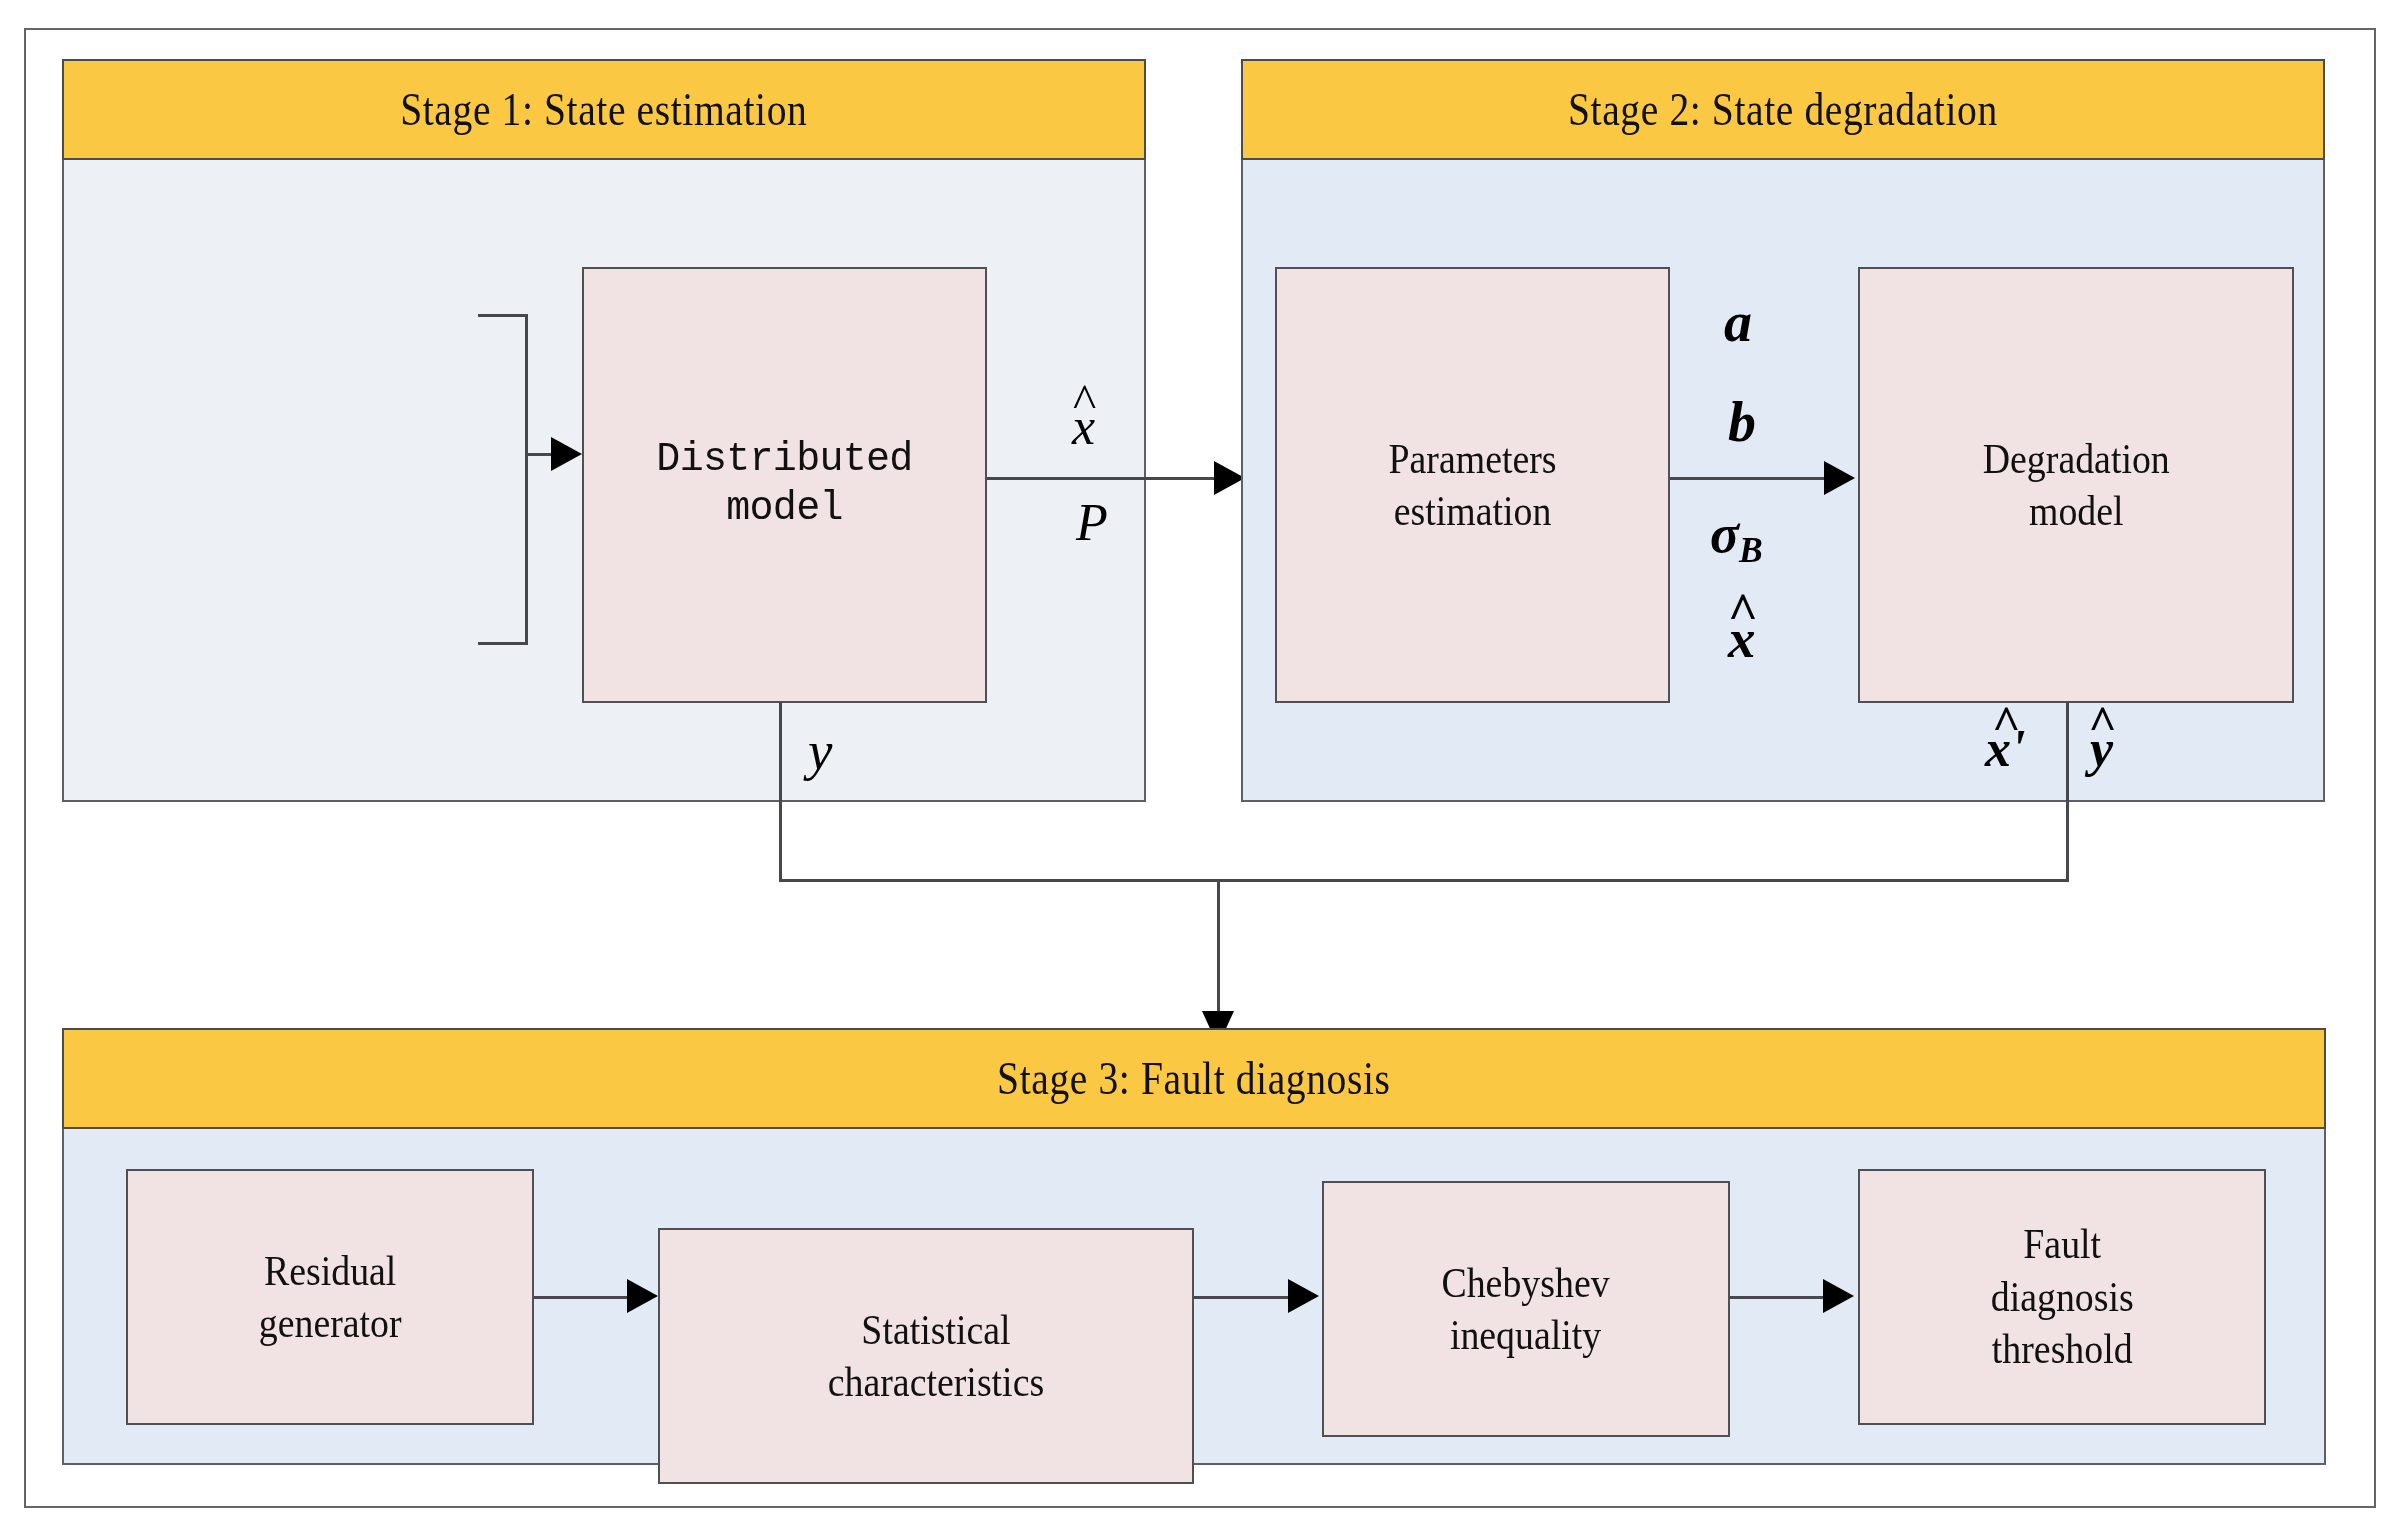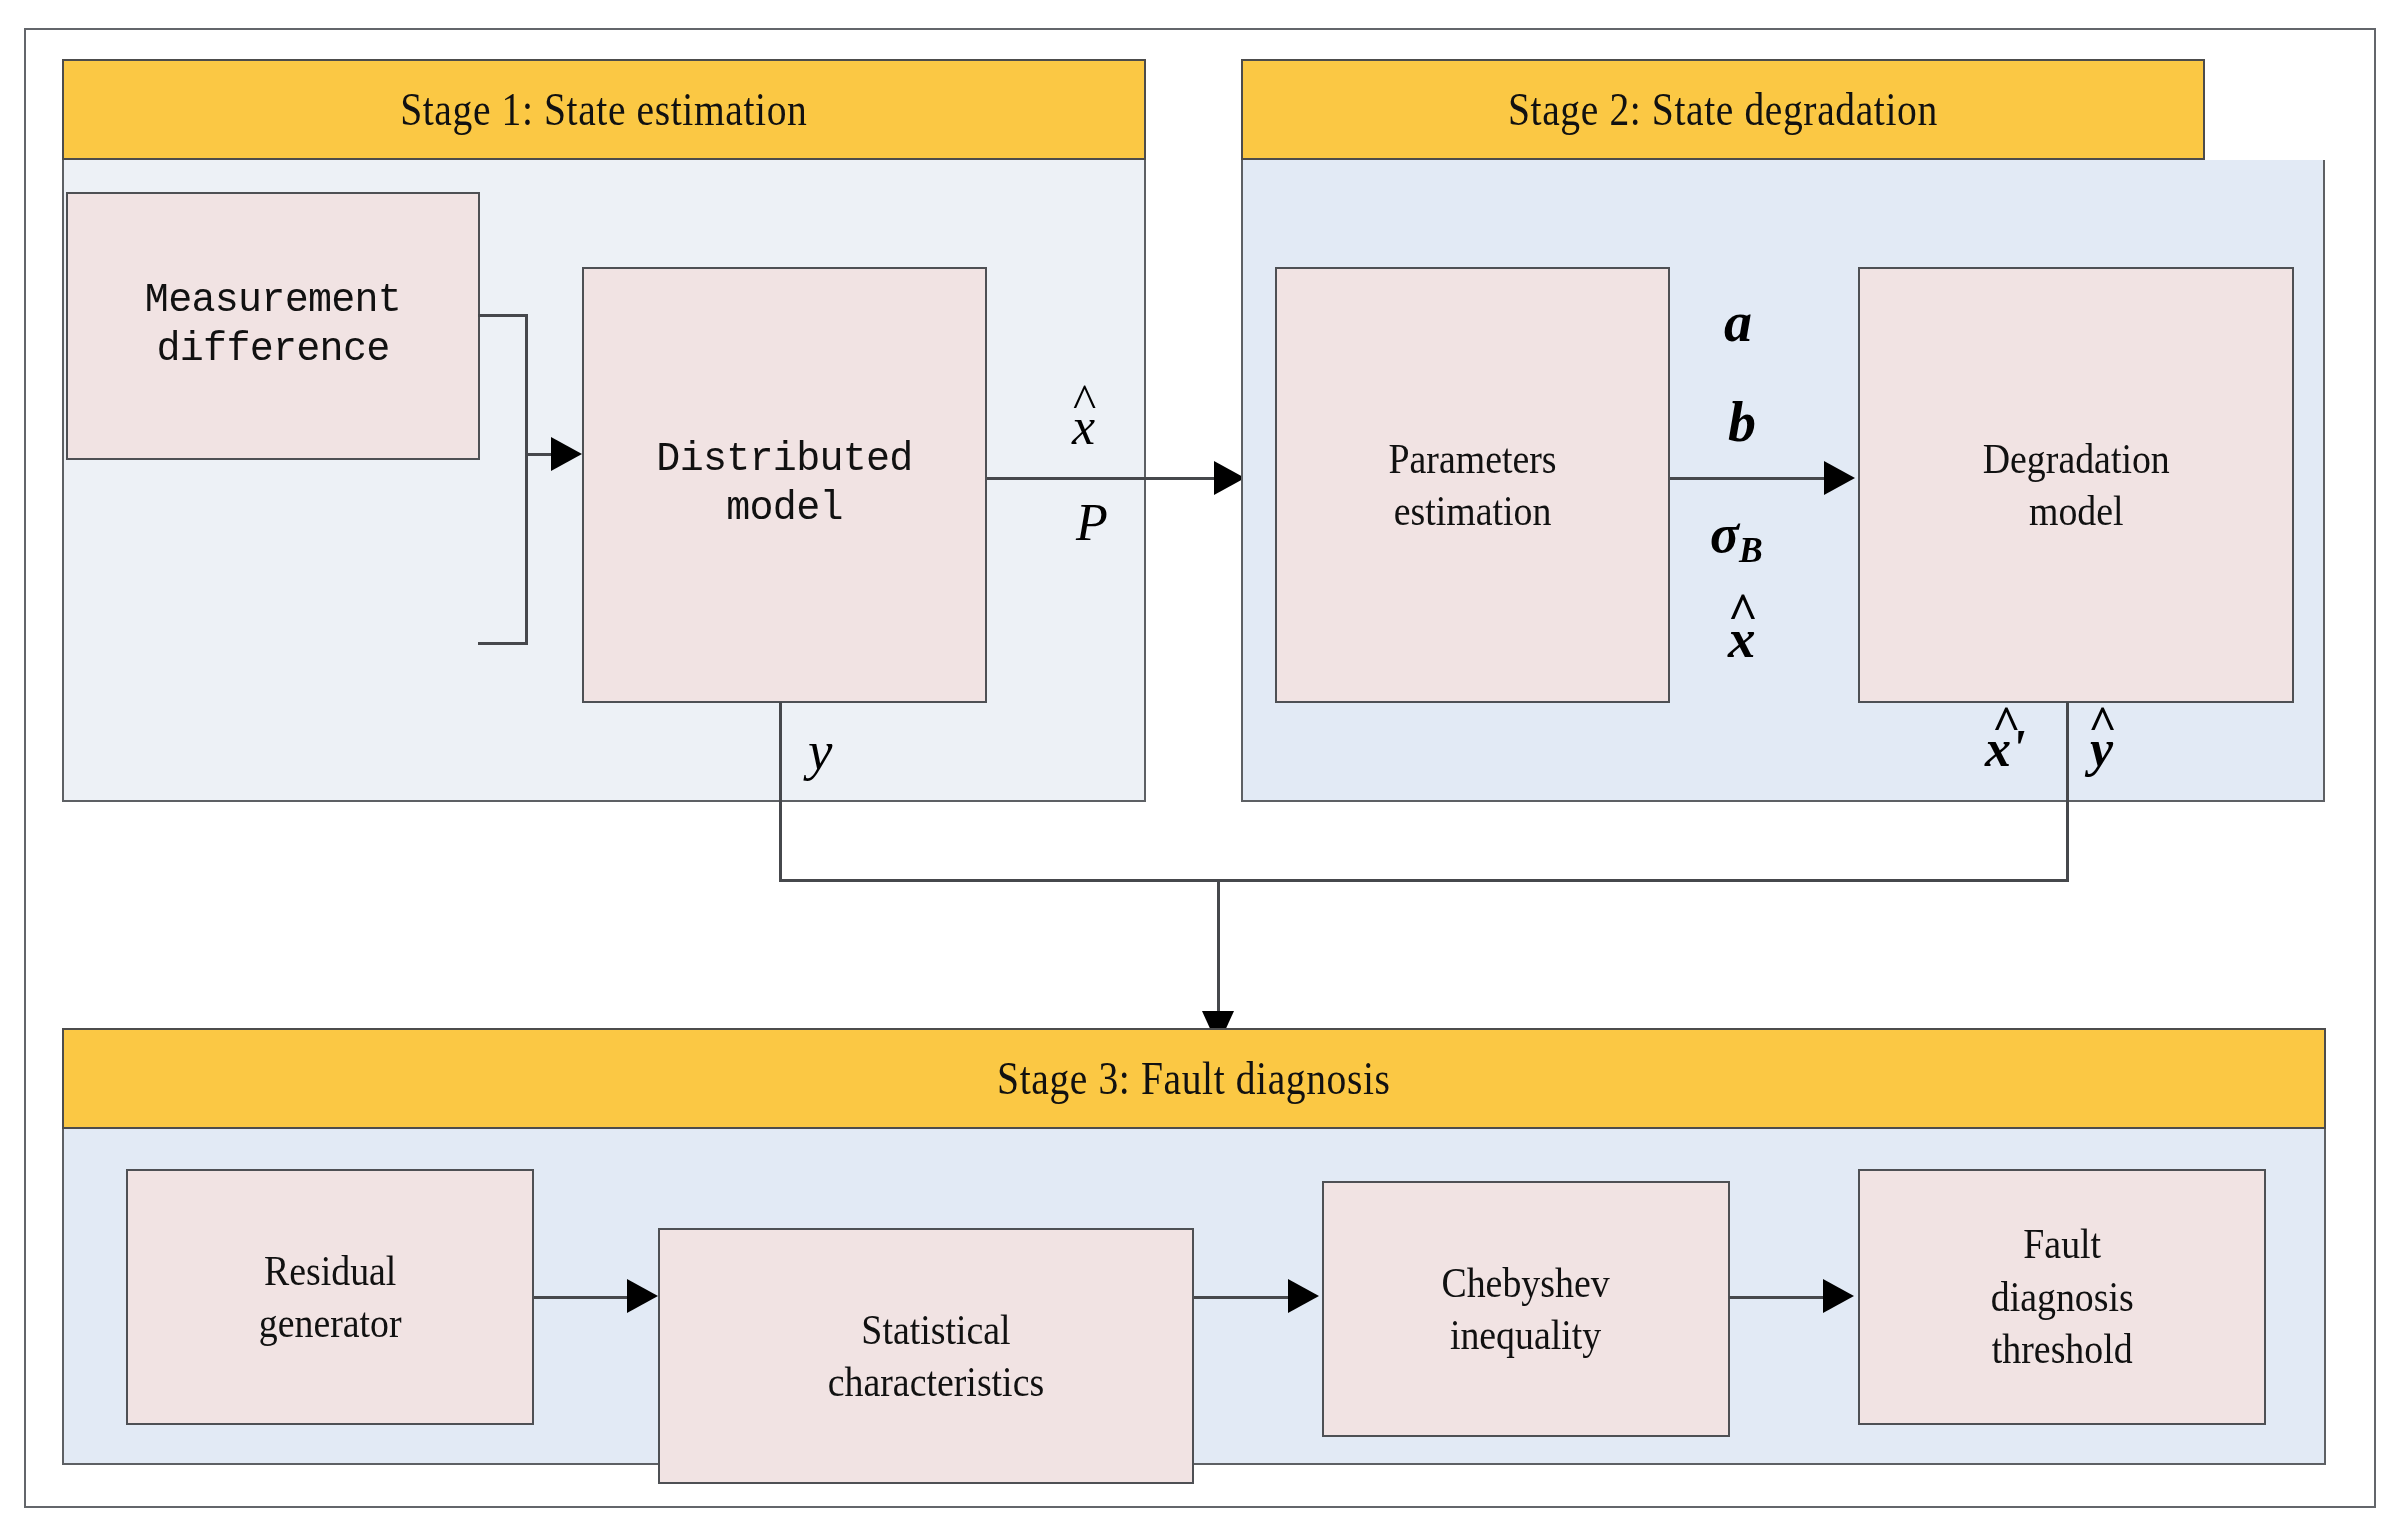--- a/index.html
+++ b/index.html
@@ -64,24 +64,20 @@
 
 <div id="stage">
 
   <div class="outer-frame"></div>
 
   <div class="stage-head" style="left:62px;top:59px;width:1084px;height:101px;">
     <span>Stage 1: State estimation</span>
   </div>
   <div class="stage-body" style="left:62px;top:160px;width:1084px;height:642px;background:#edf1f6;"></div>
 
-  <div class="node" style="left:66px;top:192px;width:414px;height:268px;">
-    <span>Measurement
-difference</span>
-  </div>
 
 
   <div class="node" style="left:582px;top:267px;width:405px;height:436px;">
     <span>Distributed
 model</span>
   </div>
 
   <div class="ln h" style="left:478px;top:314px;width:50px;"></div>
   <div class="ln h" style="left:478px;top:642px;width:50px;"></div>
   <div class="ln v" style="left:525px;top:314px;height:331px;"></div>
@@ -96,21 +92,21 @@
   </div>
 
   <div class="mlabel" style="left:1076px;top:497px;font-size:52px;">
     <span>P</span>
   </div>
 
   <div class="mlabel" style="left:808px;top:723px;font-size:55px;">
     <span>y</span>
   </div>
 
-  <div class="stage-head" style="left:1241px;top:59px;width:964px;height:101px;">
+  <div class="stage-head" style="left:1241px;top:59px;width:1084px;height:101px;">
     <span>Stage 2: State degradation</span>
   </div>
   <div class="stage-body" style="left:1241px;top:160px;width:1084px;height:642px;background:#e2eaf5;"></div>
 
   <div class="node serifish" style="left:1275px;top:267px;width:395px;height:436px;">
     <span>Parameters
 estimation</span>
   </div>
 
   <div class="node serifish" style="left:1858px;top:267px;width:436px;height:436px;">

